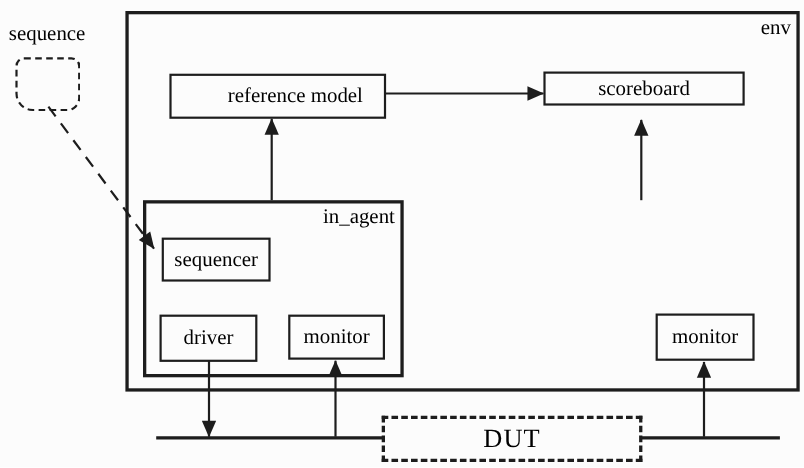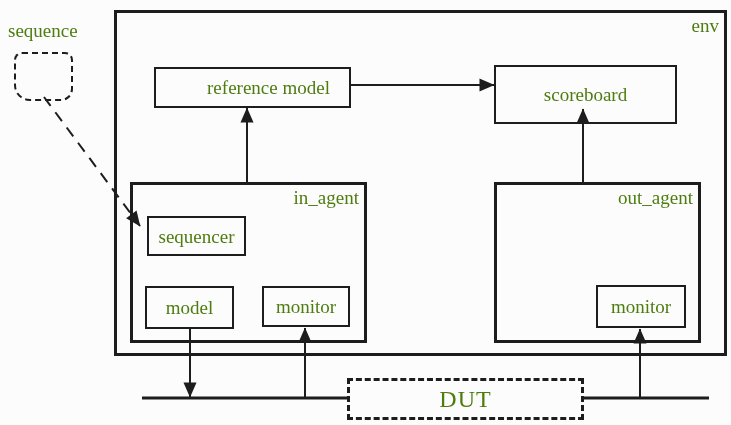--- a/index.html
+++ b/index.html
@@ -5,42 +5,42 @@
   :root{
     --line:#1d1d1d;
     --bg:#fcfcfc;
   }
   html,body{margin:0;padding:0;background:#ffffff;}
   .stage{
     position:relative;
     width:731px;height:425px;
     background:var(--bg);
     font-family:"Liberation Serif","DejaVu Serif",serif;
-    color:#4d7c0f;
+    color:#000000;
     overflow:hidden;
   }
   .box{
     position:absolute;
     box-sizing:border-box;
     border:2px solid var(--line);
     background:transparent;
     display:flex;align-items:center;justify-content:center;
     font-size:19px;
     line-height:1;
   }
   .container-box{border-width:3px;}
   .corner-label{
     position:absolute;
     top:3px;right:5px;
     font-size:19px;
     line-height:1.1;
   }
   .env{left:114px;top:10px;width:613px;height:346px;padding-left:28px;}
   .ref-model{left:154px;top:67px;width:197px;height:41px;padding-left:32px;}
-  .scoreboard{left:494px;top:65px;width:183px;height:59px;}
+  .scoreboard{left:494px;top:65px;width:183px;height:31px;}
   .in-agent{left:130px;top:182px;width:237px;height:161px;}
   .out-agent{left:494px;top:182px;width:207px;height:161px;}
   .sequencer{left:147px;top:216px;width:99px;height:40px;}
   .driver{left:145px;top:286px;width:89px;height:43px;}
   .in-monitor{left:262px;top:286px;width:88px;height:41px;}
   .out-monitor{left:596px;top:285px;width:90px;height:43px;}
   .dut{
     left:347px;top:378px;width:237px;height:42px;
     border:3px dashed var(--line);
     font-size:24px;letter-spacing:1px;
@@ -81,29 +81,26 @@
     <span>scoreboard</span>
   </div>
 
   <div class="box sequencer">
     <span>sequencer</span>
   </div>
   <div class="box container-box in-agent">
     <span class="corner-label">in_agent</span>
   </div>
   <div class="box driver">
-    <span>model</span>
+    <span>driver</span>
   </div>
   <div class="box in-monitor">
     <span>monitor</span>
   </div>
 
-  <div class="box container-box out-agent">
-    <span class="corner-label">out_agent</span>
-  </div>
   <div class="box out-monitor">
     <span>monitor</span>
   </div>
 
   <div class="box dut">
     <span>DUT</span>
   </div>
 
   <svg class="wires" width="731" height="425" viewBox="0 0 731 425">
     <defs>

